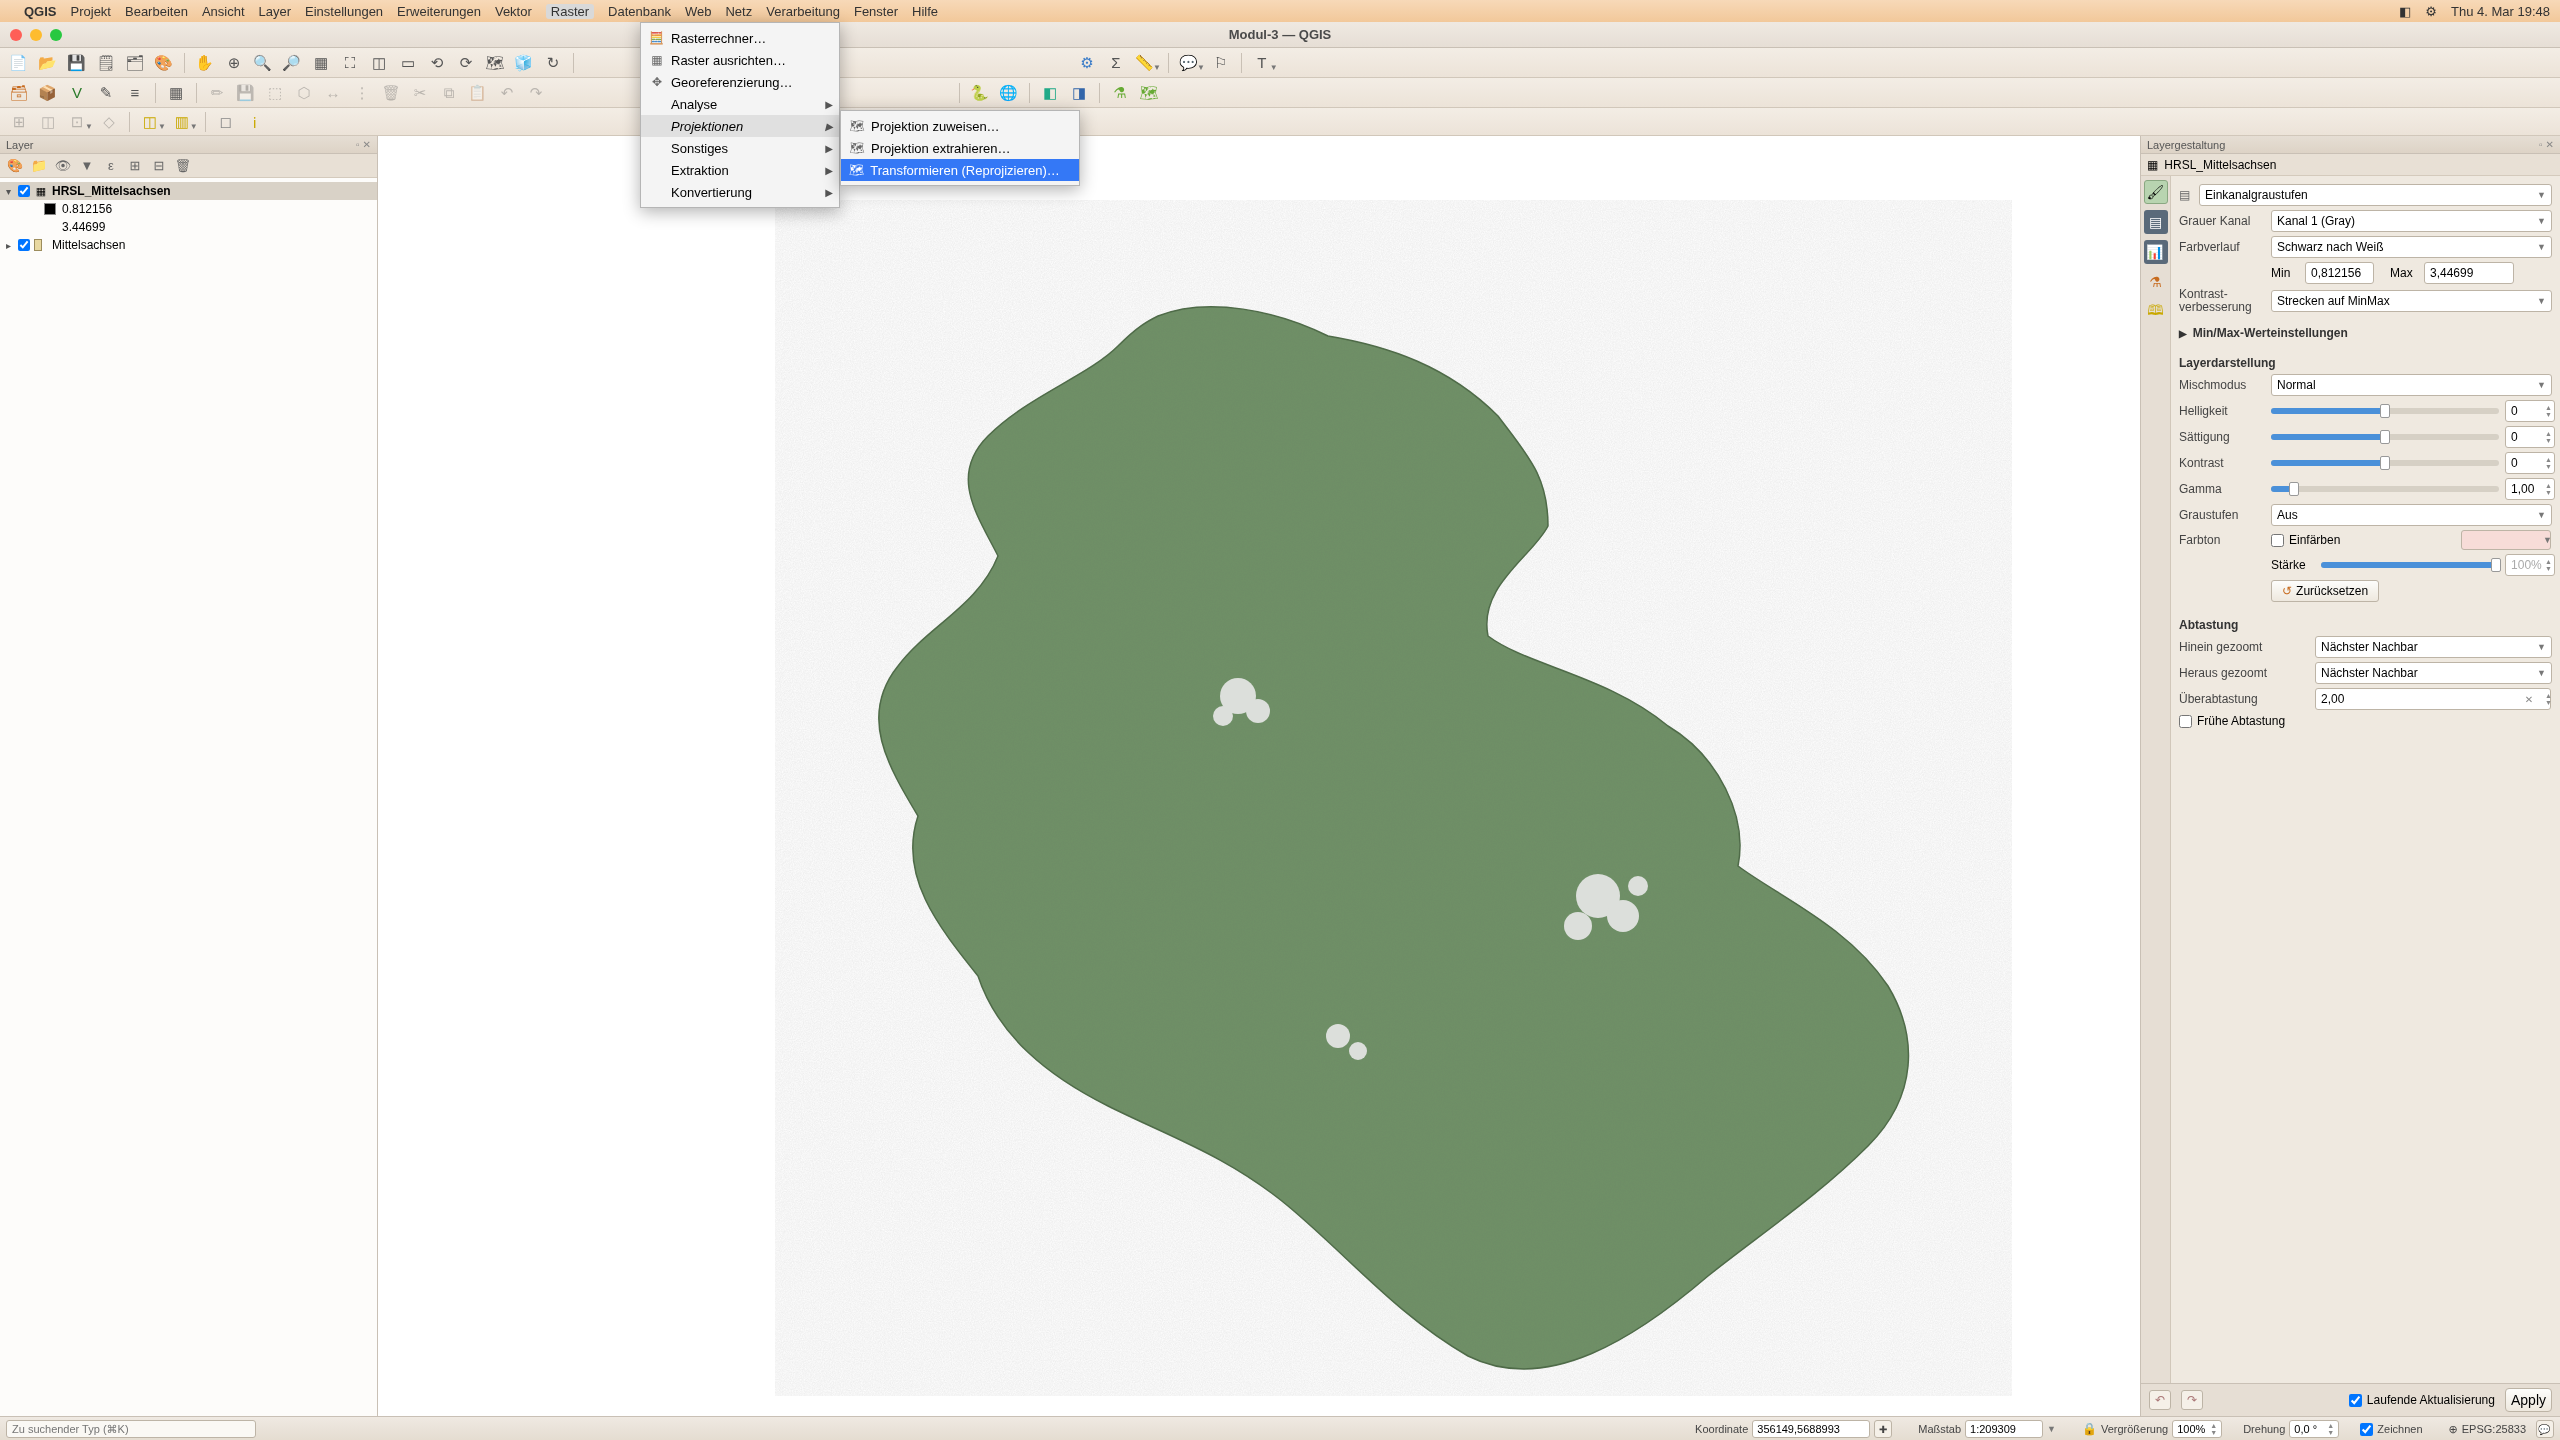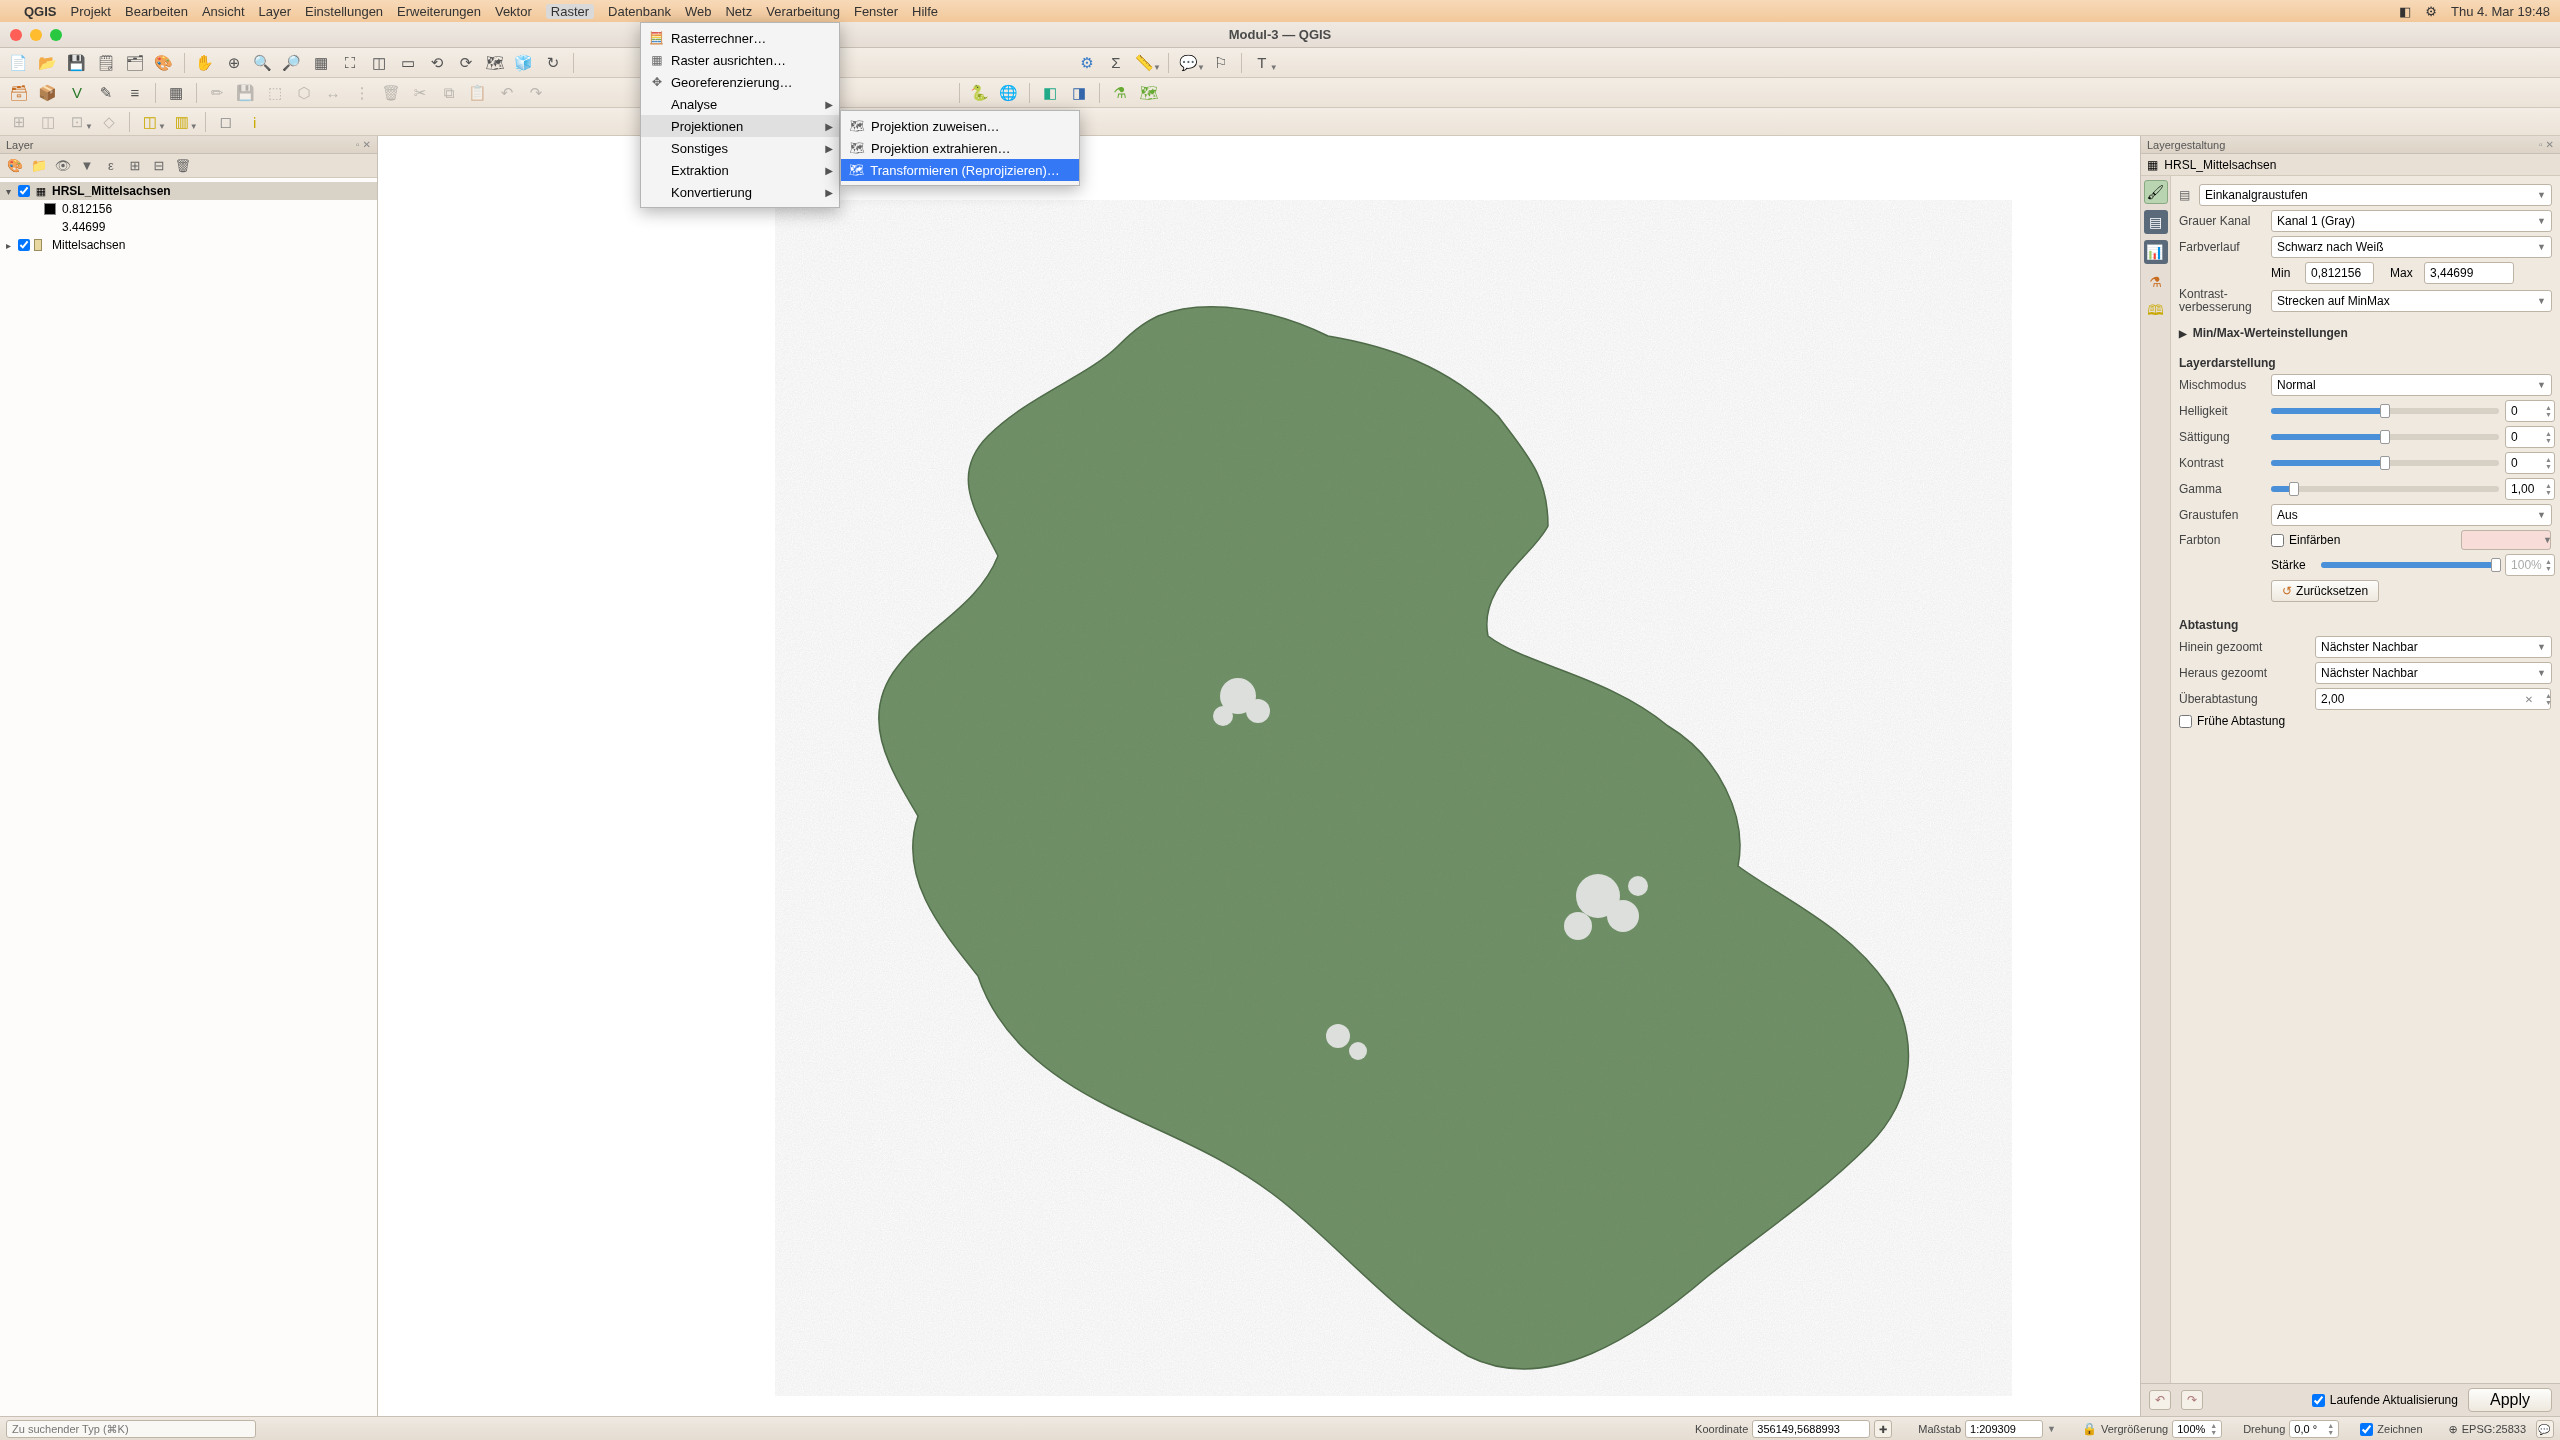--- a/index.html
+++ b/index.html
@@ -77,38 +77,38 @@
 .sc-section-title { font-weight:700; color:#333; margin-top:16px; margin-bottom:4px; }
 .sc-collapse { display:flex; align-items:center; gap:6px; margin-top:12px; font-weight:700; color:#333; }
 .sc-collapse .tri { font-size:10px; }
 .sc-button { height:22px; padding:0 10px; background:linear-gradient(#fdfdfb,#eee8de); border:1px solid #bdb4a6; border-radius:3px; font-size:12px; display:inline-flex; align-items:center; gap:4px; }
 .color-swatch { width:90px; height:20px; background:#f7dcd8; border:1px solid #bdb4a6; border-radius:3px; }
 
 .style-footer { border-top:1px solid #c9c0b5; padding:4px 8px; display:flex; align-items:center; gap:10px; background:#e6ded4; }
 .style-footer .histbtn { width:22px; height:20px; border:1px solid #bdb4a6; border-radius:3px; background:#f5f0e8; display:flex; align-items:center; justify-content:center; font-size:12px; color:#a77; }
 .style-footer .spacer { flex:1; }
 .style-footer label { display:flex; align-items:center; gap:5px; }
-.apply-btn { height:24px; padding:0 21px; background:linear-gradient(#fdfdfb,#eee8de); border:1px solid #bdb4a6; border-radius:4px; font-size:16px; }
+.apply-btn { height:24px; padding:0 5px; background:linear-gradient(#fdfdfb,#eee8de); border:1px solid #bdb4a6; border-radius:4px; font-size:14px; }
 
 
 .statusbar { height: 25px; background: linear-gradient(#efe9e2, #e4dcd0); border-top: 1px solid #c9c0b5; display:flex; align-items:center; font-size:11px; color:#444; padding:0 6px; gap:10px; }
 .statusbar .search { flex:0 0 250px; }
 .statusbar .search input { width:100%; height:18px; border:1px solid #bdb4a6; border-radius:3px; padding:0 5px; font-size:11px; background:#faf8f4; }
 .statusbar .spacer { flex:1; }
 .statusbar .sb-field { display:flex; align-items:center; gap:4px;margin-left:16px; }
 .statusbar .sb-input { height:18px; border:1px solid #bdb4a6; border-radius:3px; padding:0 4px; font-size:11px; background:#fff; }
 .lock { font-size:12px; }
 .sb-btn { width:18px; height:18px; border:1px solid #bdb4a6; border-radius:3px; background:#f5f0e8; display:flex;align-items:center;justify-content:center; font-size:10px;}
 
 
 .dropdown { position: fixed; background: #f4f4f4; border: 1px solid #b5b5b5; box-shadow: 0 4px 16px rgba(0,0,0,0.3); font-size: 13px; padding: 4px 0; z-index: 1000; }
 .dd-item { height: 22px; display: flex; align-items: center; padding: 0 24px 0 8px; white-space: nowrap; position:relative; }
 .dd-item .dd-icon { width:16px; height:16px; margin-right:6px; display:inline-flex; align-items:center; justify-content:center; font-size:12px; color:#666; }
 .dd-item .dd-arrow { position:absolute; right:6px; font-size:10px; color:#555; }
-.dd-item.highlight { background: #e0e0e0; }
+.dd-item.highlight { background: #e0e0e0; font-style: italic; }
 .dd-item.selected { background: #3478f6; color: #fff; }
 .dd-item.selected .dd-icon, .dd-item.selected .dd-arrow { color:#fff; }
 
 </style>
 </head>
 <body>
 
 <div class="menubar">
   <span class="apple"></span>
   <span class="app-name">QGIS</span>

